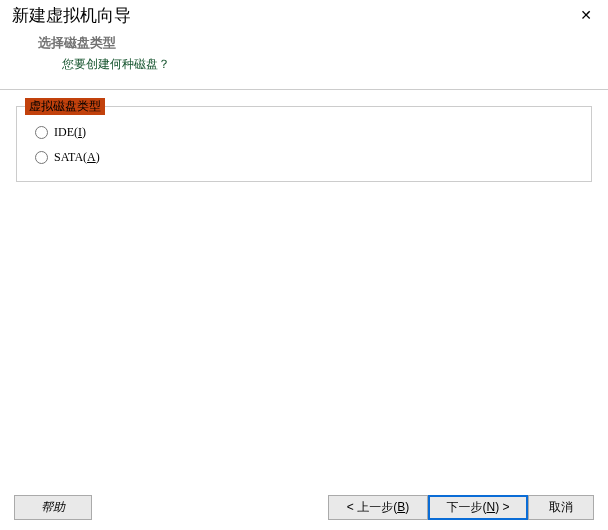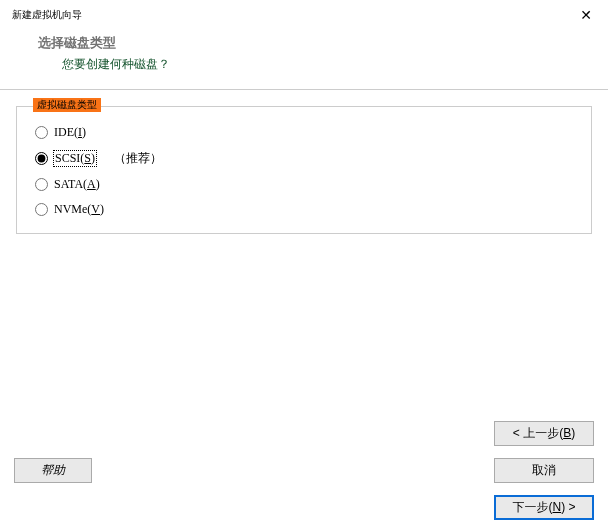--- a/index.html
+++ b/index.html
@@ -13,21 +13,21 @@
       overflow: hidden;
     }
     .titlebar {
       display: flex;
       justify-content: space-between;
       align-items: center;
       padding: 6px 12px 4px 12px;
       height: 28px;
     }
     .titlebar-title {
-      font-size: 10px;
+      font-size: 17px;
       color: #000;
     }
     .close-btn {
       font-size: 14px;
       color: #000;
       background: none;
       border: none;
       cursor: pointer;
       font-family: Arial, sans-serif;
       padding: 0 4px;
@@ -56,24 +56,24 @@
       padding: 16px 16px 0 16px;
     }
     .fieldset {
       border: 1px solid #ccc;
       padding: 14px 12px 16px 12px;
       position: relative;
     }
     .fieldset-legend {
       position: absolute;
       top: -9px;
-      left: 16px;
-      background: #f97316;
+      left: 8px;
+      background: #c2410c;
       padding: 0 4px;
-      font-size: 10px;
+      font-size: 12px;
       color: #000;
     }
     .radio-group {
       display: flex;
       flex-direction: column;
       gap: 10px;
       margin-top: 4px;
     }
     .radio-row {
       display: flex;
@@ -122,23 +122,22 @@
       cursor: pointer;
       min-width: 78px;
       text-align: center;
     }
     .btn.help {
       min-width: 78px;
       font-style: italic;
     }
     .btn-group-right {
       display: flex;
-      gap: 12px;
+      gap: 0;
       margin-left: auto;
-      flex-direction: column;
     }
     .btn.nav {
       min-width: 100px;
     }
     .btn.primary {
       border: 2px solid #0a6cd6;
       padding: 2px 0;
     }
     .btn.cancel {
       min-width: 66px;
@@ -164,40 +163,31 @@
 <div class="content">
   <div class="fieldset">
     <span class="fieldset-legend">虚拟磁盘类型</span>
     <div class="radio-group">
 
       <div class="radio-row">
         <input type="radio" name="disktype" class="radio-input" style="">
         <label class="radio-label"><span>IDE(</span><span class="mnemonic">I</span><span>)</span></label>
       </div>
 
-      <div class="radio-row">
-        <input type="radio" name="disktype" class="radio-input" checked="" style="">
-        <label class="radio-label focused"><span>SCSI(</span><span class="mnemonic">S</span><span>)</span></label>
-        <span class="recommendation">（推荐）</span>
-      </div>
 
       <div class="radio-row">
         <input type="radio" name="disktype" class="radio-input" style="">
         <label class="radio-label"><span>SATA(</span><span class="mnemonic">A</span><span>)</span></label>
       </div>
 
-      <div class="radio-row">
-        <input type="radio" name="disktype" class="radio-input" style="">
-        <label class="radio-label"><span>NVMe(</span><span class="mnemonic">V</span><span>)</span></label>
-      </div>
 
     </div>
   </div>
 </div>
 
 <div class="button-bar">
   <button class="btn help">帮助</button>
   <div class="btn-group-right">
     <button class="btn nav"><span>&lt; 上一步(</span><span class="mnemonic">B</span><span>)</span></button>
+    <button class="btn nav primary"><span>下一步(</span><span class="mnemonic">N</span><span>) &gt;</span></button>
     <button class="btn cancel">取消</button>
-    <button class="btn nav primary"><span>下一步(</span><span class="mnemonic">N</span><span>) &gt;</span></button>
   </div>
 </div>
 
 </body></html>

